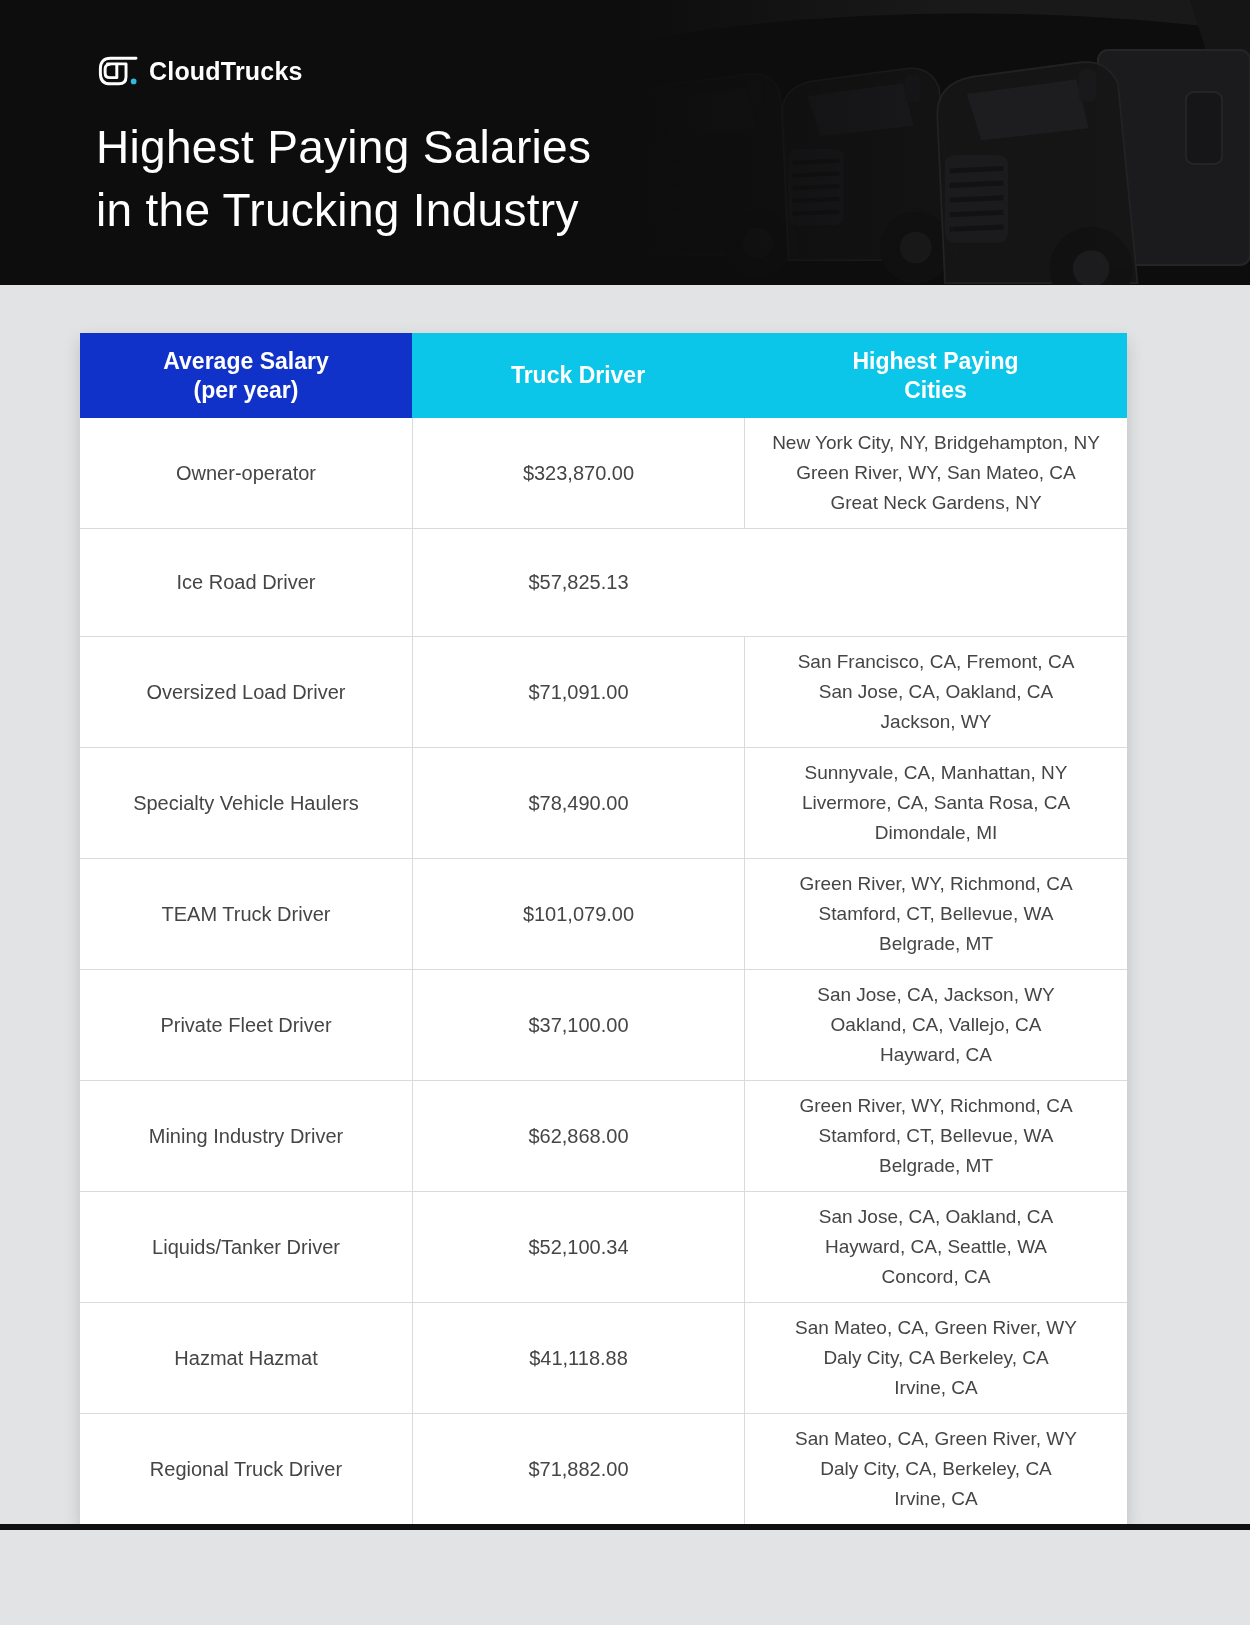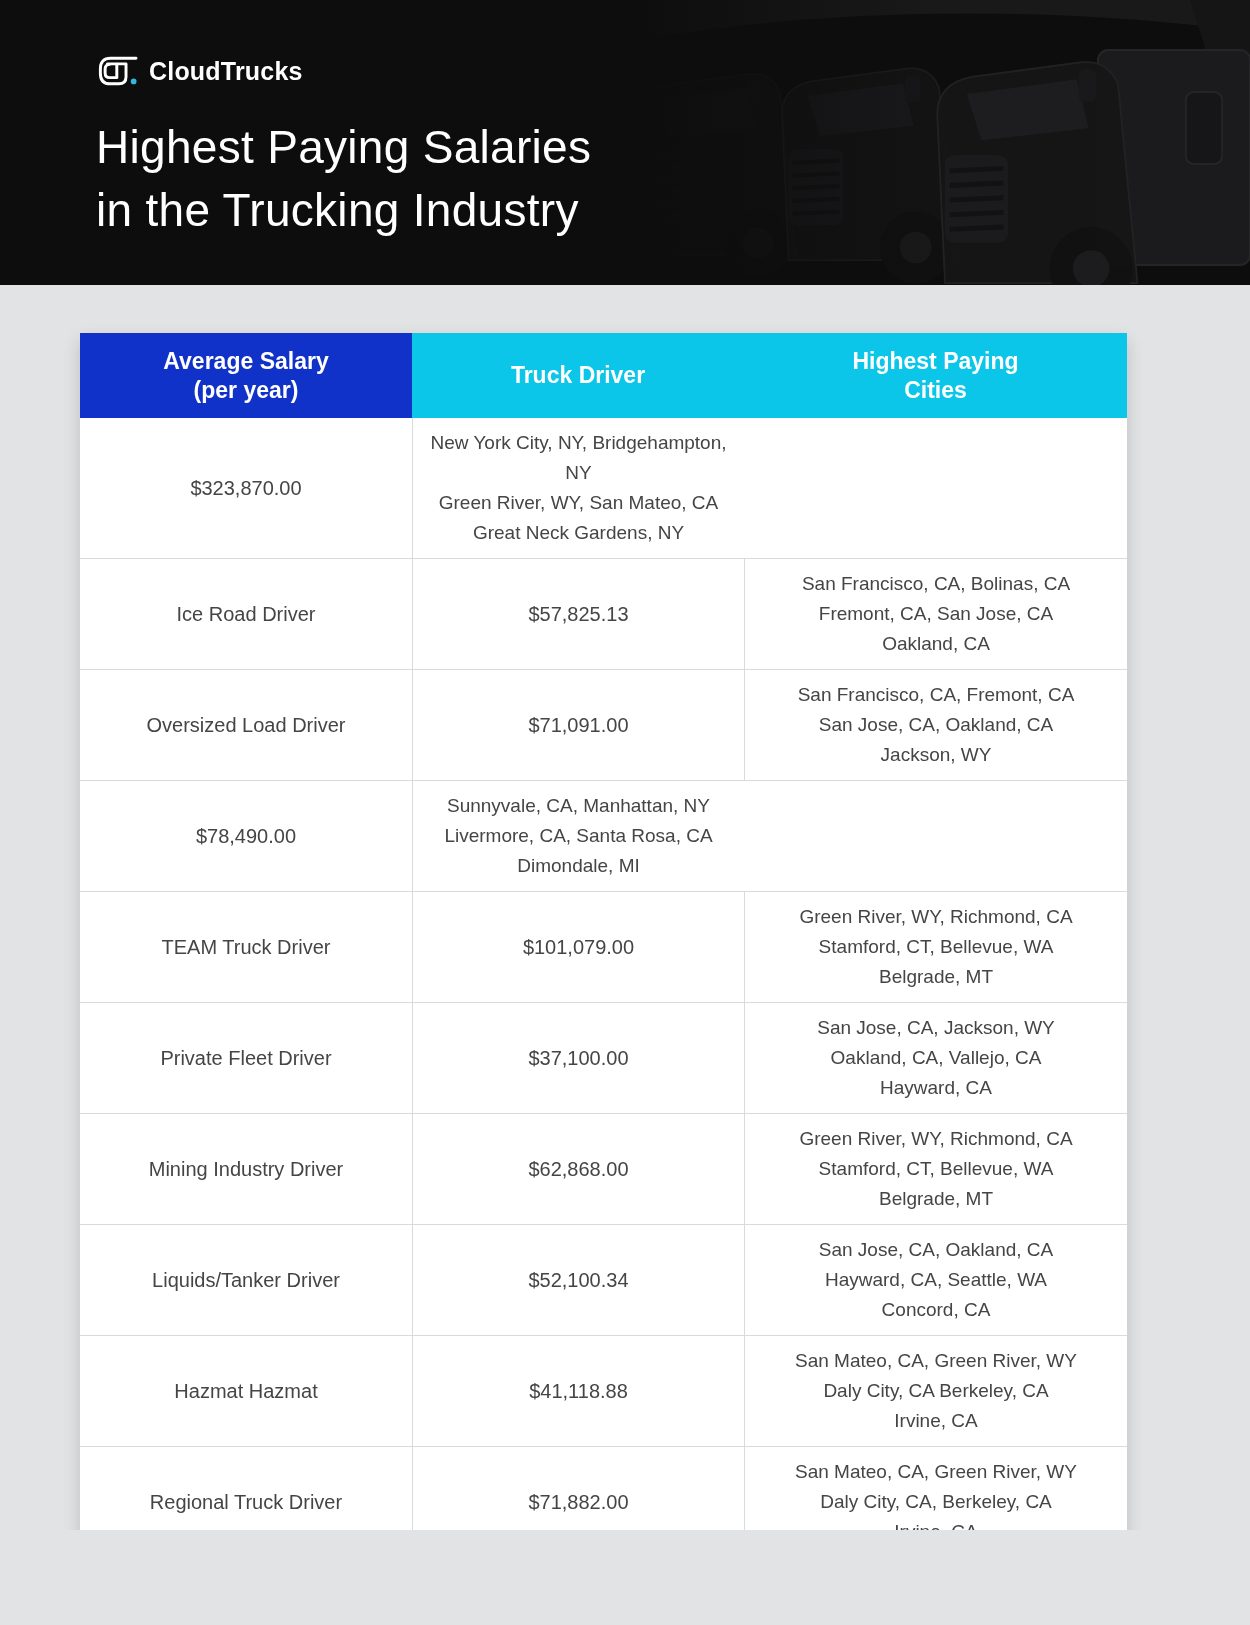--- a/index.html
+++ b/index.html
@@ -132,59 +132,60 @@
           <span class="th-line">Truck Driver</span>
         </div>
         <div class="th th-cyan">
           <span class="th-line">Highest Paying</span>
           <span class="th-line">Cities</span>
         </div>
       </div>
 
       <div class="tbody">
         <div class="trow">
+          <div class="cell c-driver">
+            <span>Owner-operator</span>
+          </div>
           <div class="cell c-salary">
             <span>$323,870.00</span>
           </div>
           <div class="cell c-cities">
               <div class="city-line">New York City, NY, Bridgehampton, NY</div>
               <div class="city-line">Green River, WY, San Mateo, CA</div>
               <div class="city-line">Great Neck Gardens, NY</div>
             </div>
         </div>
 
         <div class="trow">
           <div class="cell c-driver">
             <span>Ice Road Driver</span>
           </div>
           <div class="cell c-salary">
             <span>$57,825.13</span>
           </div>
-          <div class="cell c-cities">
-              <div class="city-line">San Francisco, CA, Bolinas, CA</div>
-              <div class="city-line">Fremont, CA, San Jose, CA</div>
-              <div class="city-line">Oakland, CA</div>
-            </div>
         </div>
 
         <div class="trow">
           <div class="cell c-driver">
             <span>Oversized Load Driver</span>
           </div>
           <div class="cell c-salary">
             <span>$71,091.00</span>
           </div>
           <div class="cell c-cities">
               <div class="city-line">San Francisco, CA, Fremont, CA</div>
               <div class="city-line">San Jose, CA, Oakland, CA</div>
               <div class="city-line">Jackson, WY</div>
             </div>
         </div>
 
         <div class="trow">
+          <div class="cell c-driver">
+            <span>Specialty Vehicle Haulers</span>
+          </div>
           <div class="cell c-salary">
             <span>$78,490.00</span>
           </div>
           <div class="cell c-cities">
               <div class="city-line">Sunnyvale, CA, Manhattan, NY</div>
               <div class="city-line">Livermore, CA, Santa Rosa, CA</div>
               <div class="city-line">Dimondale, MI</div>
             </div>
         </div>
 

